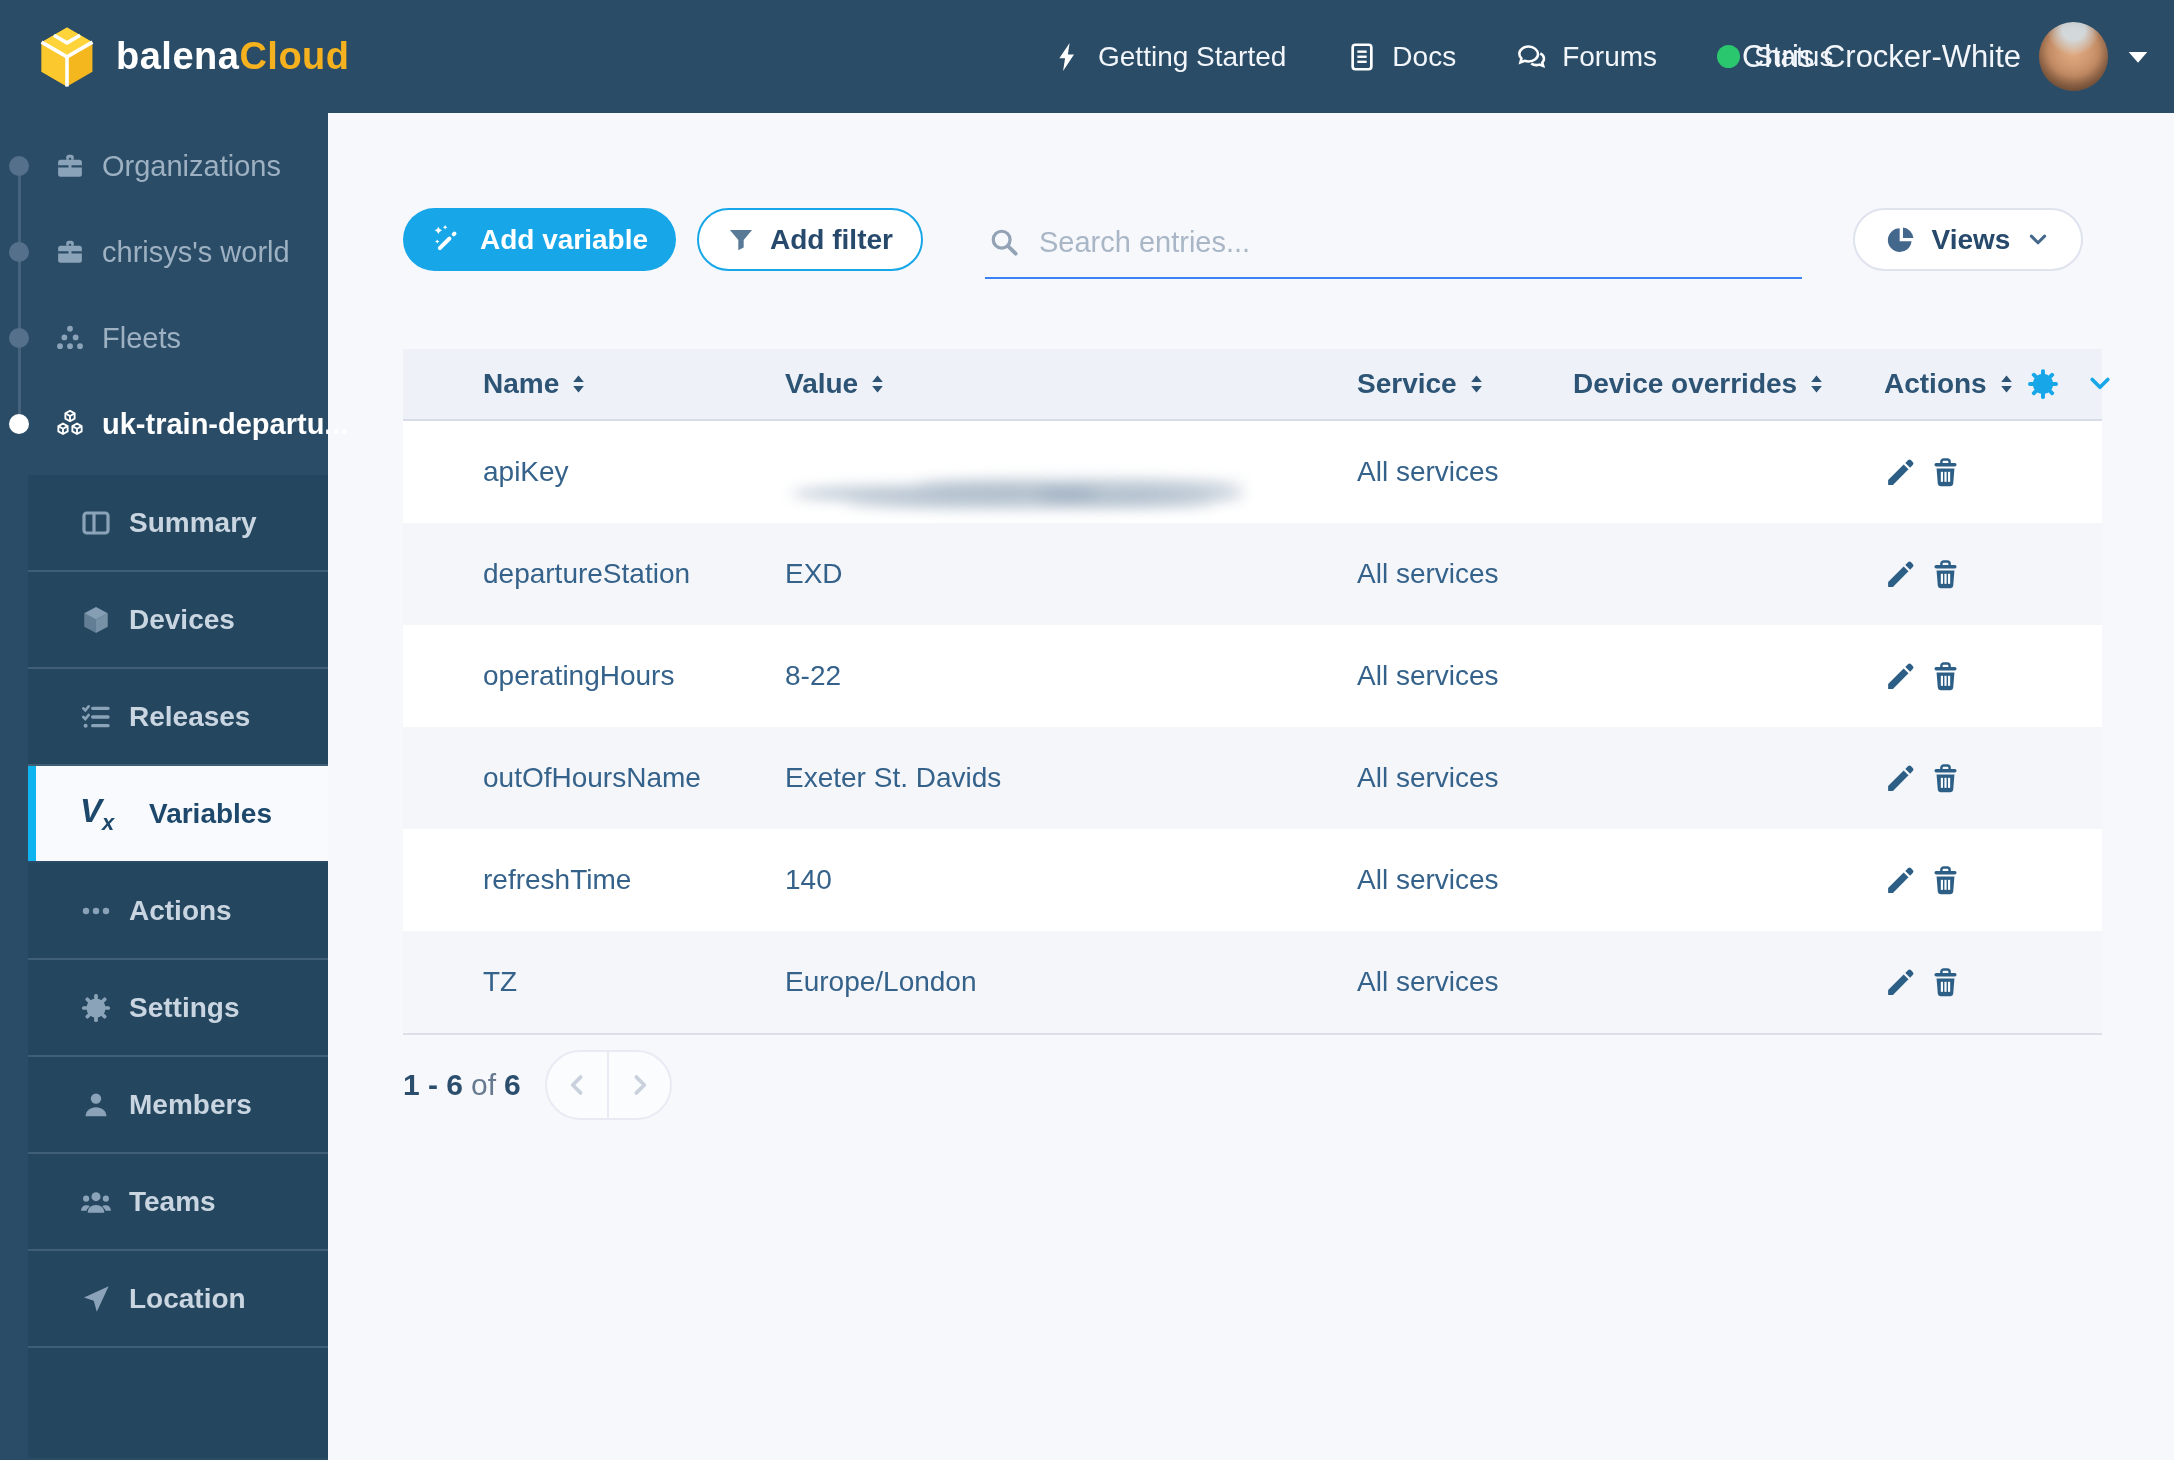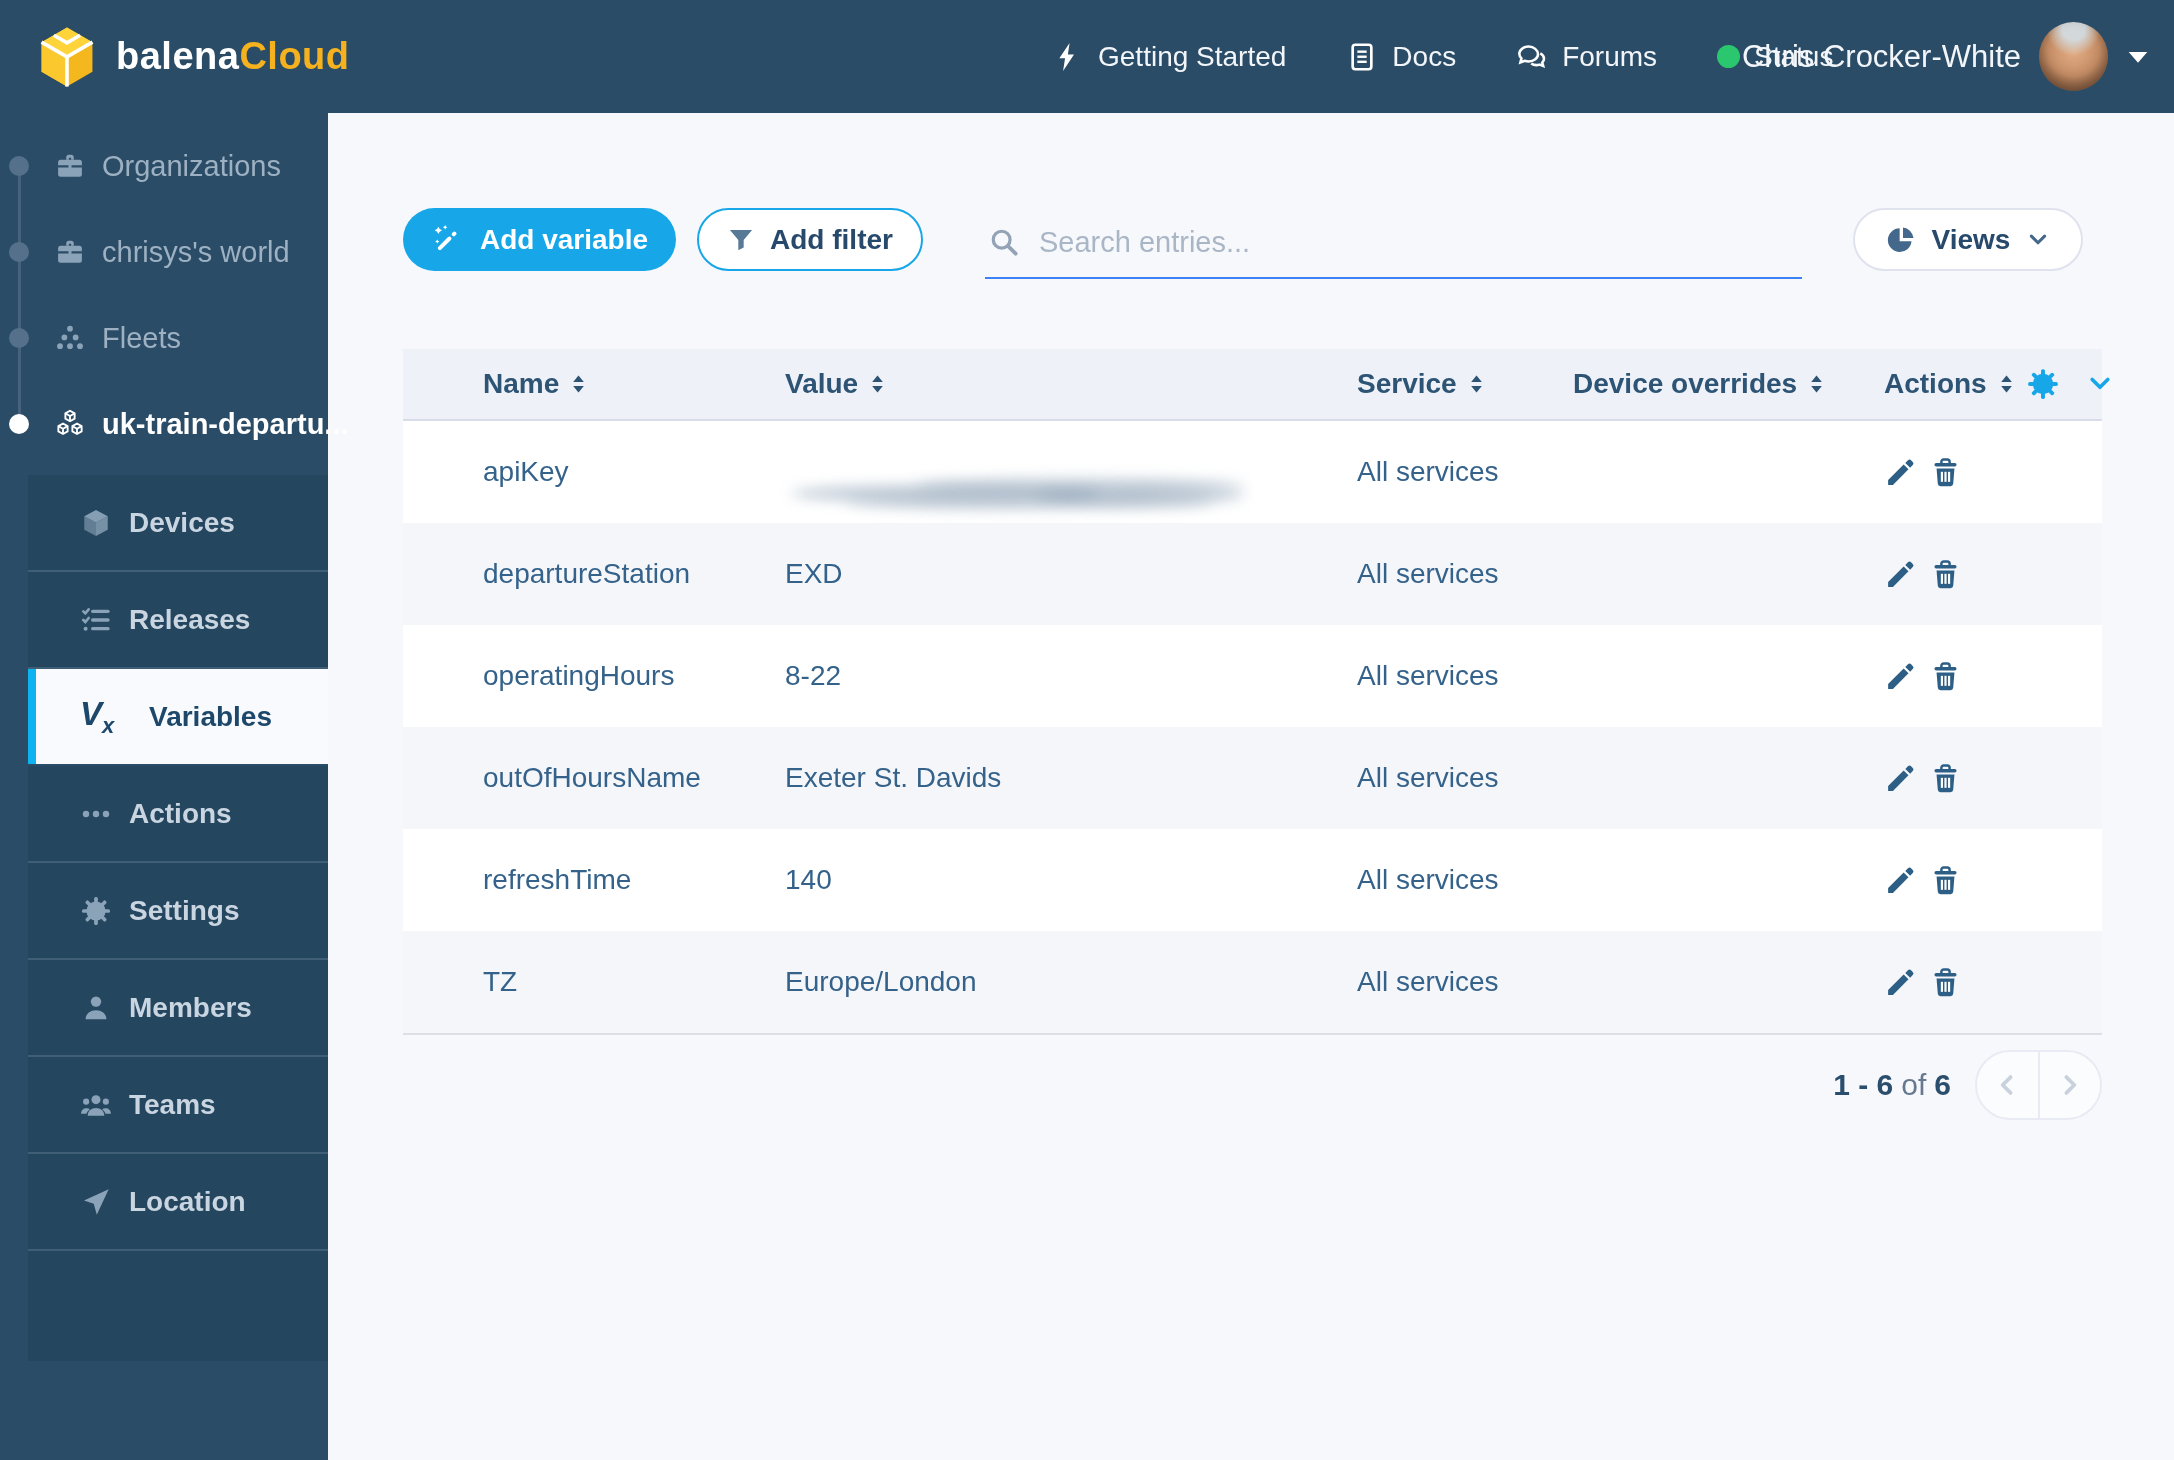--- a/index.html
+++ b/index.html
@@ -105,21 +105,21 @@
   .redacted .b1 { left:6px;   top:13px; width:310px; height:17px; opacity:.50; }
   .redacted .b2 { left:130px; top:6px;  width:330px; height:15px; opacity:.38; }
   .redacted .b3 { left:60px;  top:24px; width:370px; height:13px; opacity:.42; }
   .redacted .b4 { left:250px; top:15px; width:210px; height:16px; opacity:.48; }
   .row-actions { display:flex; gap:12px; }
   .row-actions .icon-btn { color:#2D5F86; }
   .row-actions svg { width:33px; height:33px; }
 
   
   .pagination { position:absolute; left:75px; top:937px; width:1699px;
-    display:flex; align-items:center; justify-content:flex-end; gap:24px; }
+    display:flex; align-items:center; gap:24px; }
   .page-info { font-size:30px; color:#2B4E6D; font-weight:700; }
   .page-info .of { color:#66798E; font-weight:400; margin:0 8px; }
   .pager { display:flex; width:127px; height:70px; border:2px solid #E8EBF3;
     border-radius:36px; background:#FBFCFE; overflow:hidden; }
   .pager-btn { flex:1; display:flex; align-items:center; justify-content:center;
     background:none; border:none; cursor:pointer; color:#C9D1DD; }
   .pager-btn + .pager-btn { border-left:2px solid #E8EBF3; }
   .pager-btn svg { width:26px; height:28px; }
 </style>
 </head>
@@ -258,20 +258,27 @@
             <path d="M0 -4.2 3.7 -2.1V2.1L0 4.2-3.7 2.1V-2.1Z"></path>
             <path d="M-3.7 -2.1 0 0 3.7 -2.1M0 0V4.2"></path>
           </g>
       </svg>
       <span class="context-label">uk-train-departu...</span>
     </div>
   </div>
 
   <nav class="submenu">
     <div class="menu-item">
+      <svg viewBox="0 0 24 24">
+          <rect x="3" y="4.5" width="18" height="15" rx="2" fill="none" stroke="currentColor" stroke-width="2.4"></rect>
+          <line x1="10.5" y1="4.5" x2="10.5" y2="19.5" stroke="currentColor" stroke-width="2.4"></line>
+        </svg>
+      <span>Summary</span>
+    </div>
+    <div class="menu-item">
       <svg viewBox="0 0 24 24" fill="currentColor">
         <polygon points="12,2.3 20.8,7 12,11.7 3.2,7" opacity=".95"></polygon>
         <polygon points="3.2,7 12,11.7 12,21.7 3.2,17" opacity=".6"></polygon>
         <polygon points="12,11.7 20.8,7 20.8,17 12,21.7" opacity=".8"></polygon>
       </svg>
       <span>Devices</span>
     </div>
     <div class="menu-item">
       <svg viewBox="0 0 24 24" stroke="currentColor" fill="none" stroke-linecap="round">
         <line x1="9.5" y1="5.5" x2="21" y2="5.5" stroke-width="2.5"></line>

